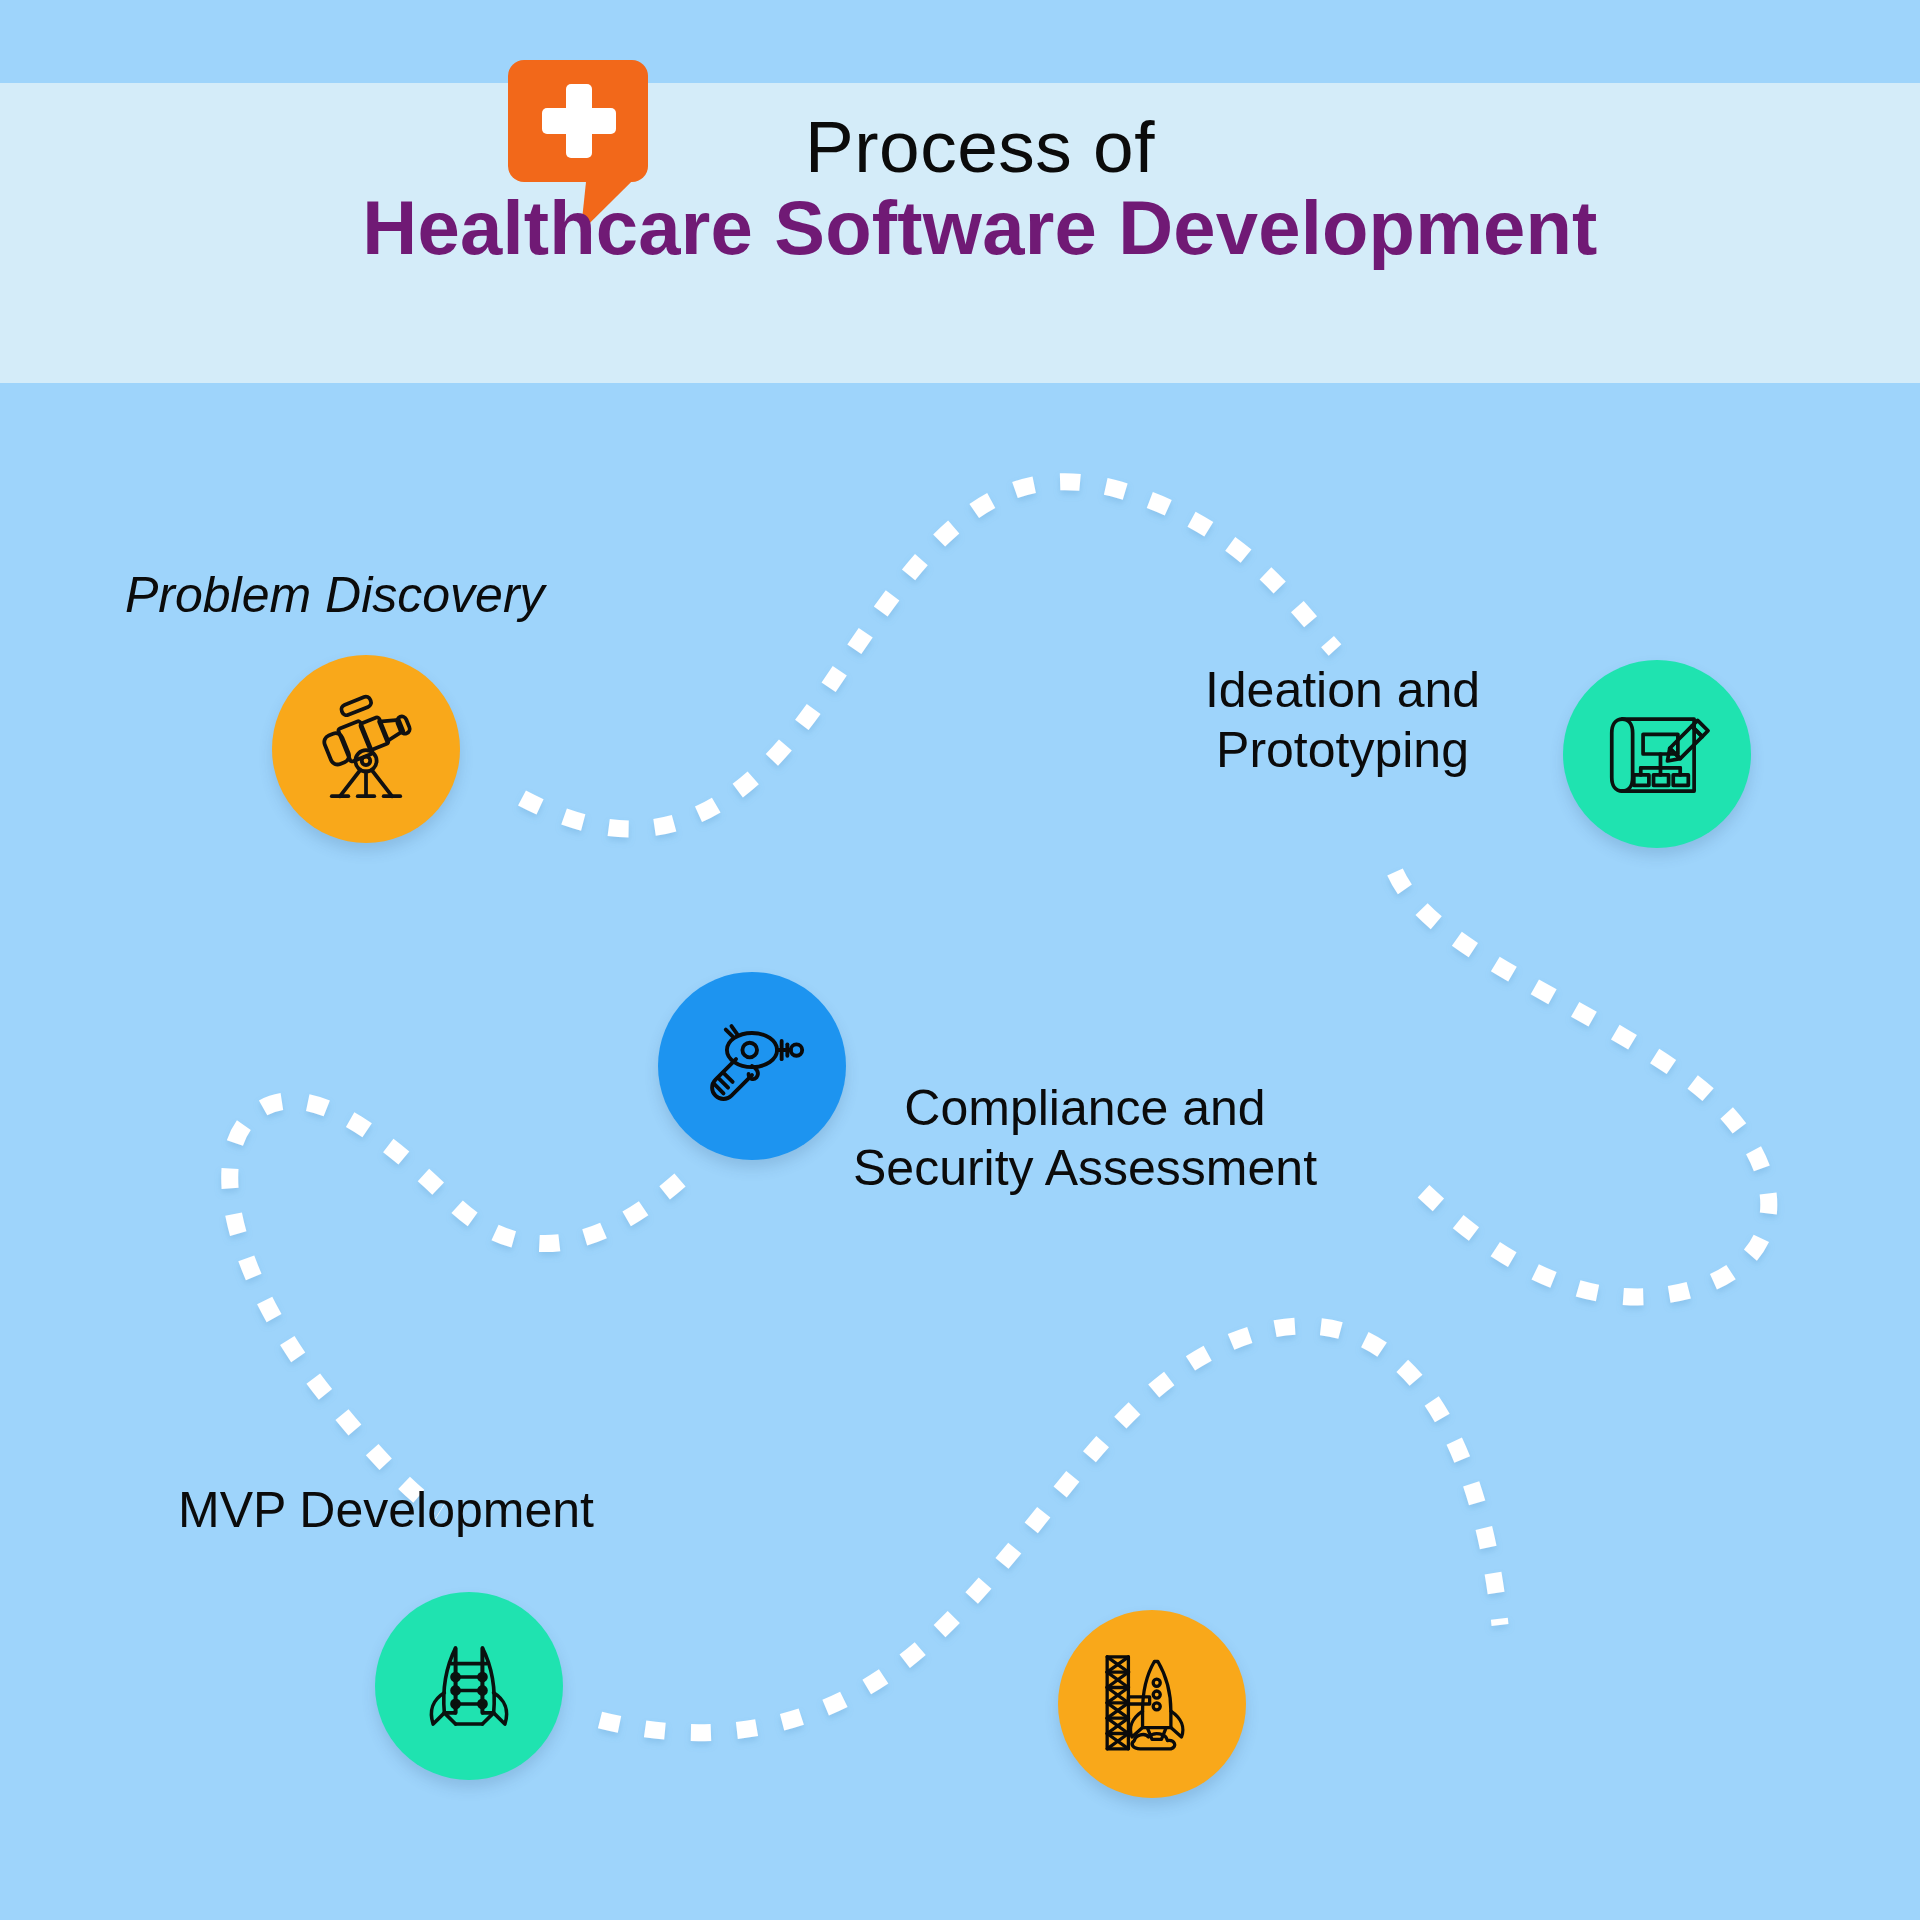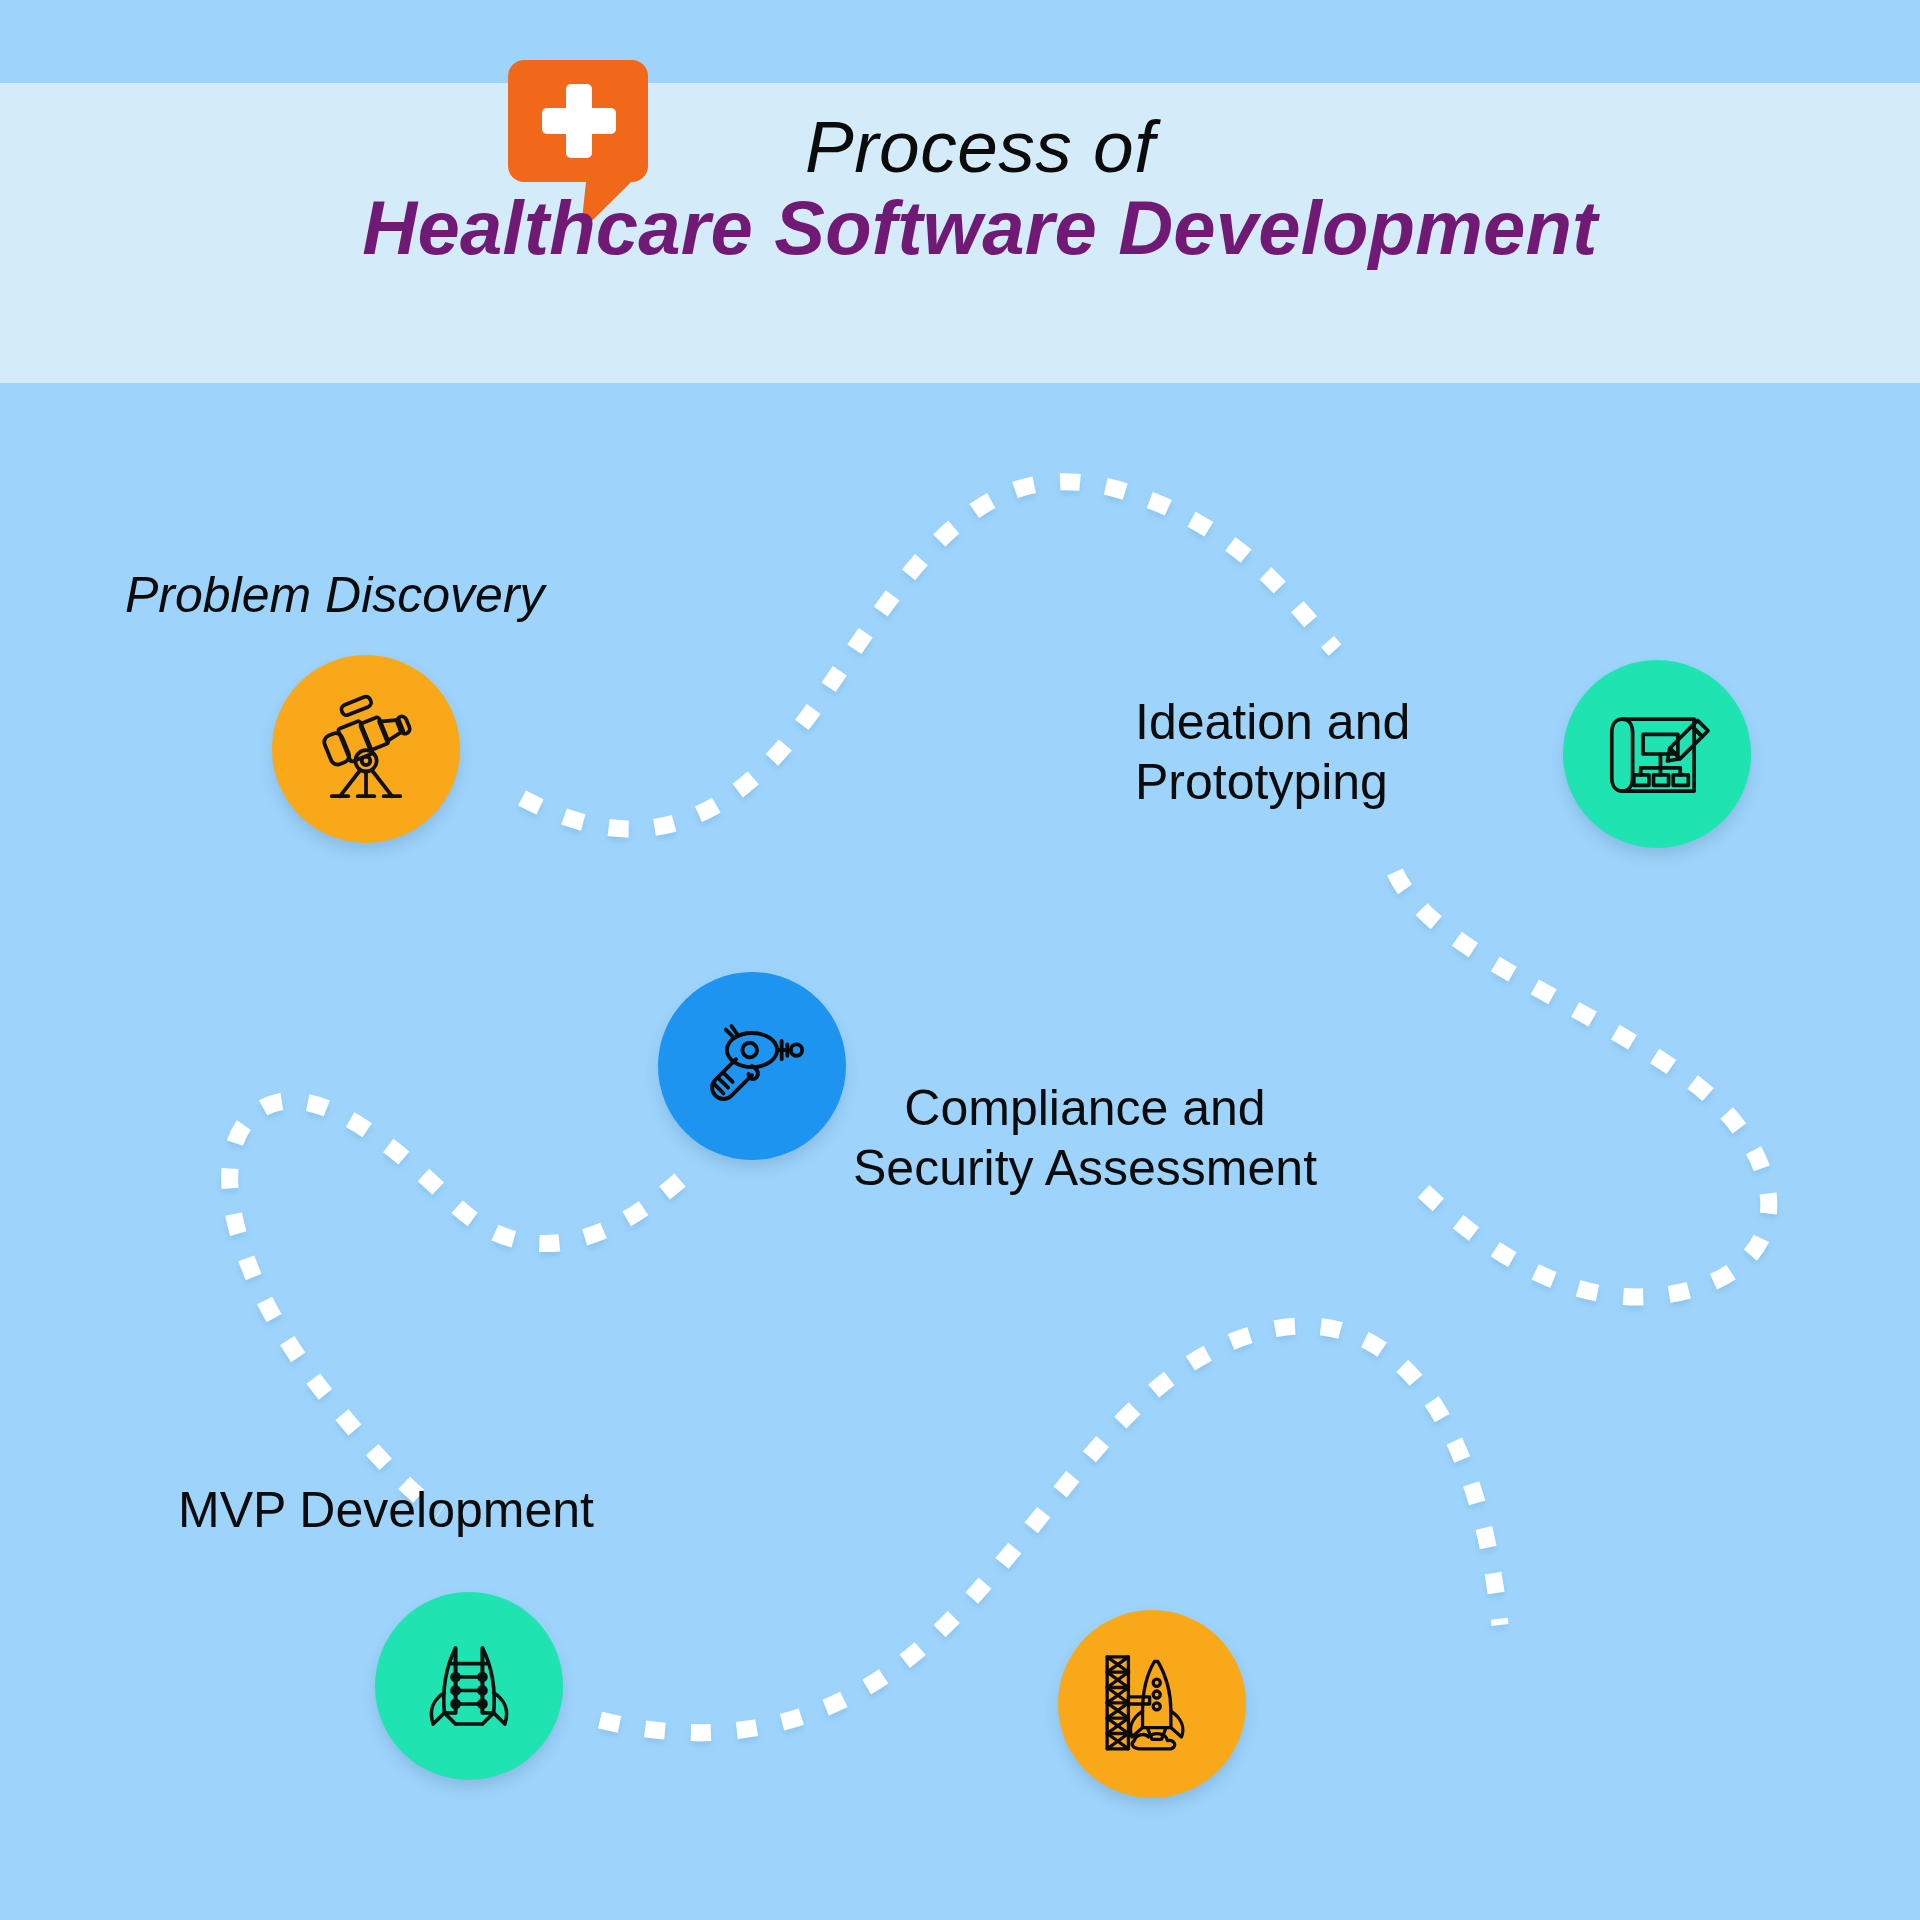--- a/index.html
+++ b/index.html
@@ -29,21 +29,20 @@
     height: 300px;
     background: #d4ecf9;
   }
 
   .header-inner {
     position: absolute;
     left: 0;
     top: 0;
     width: 1920px;
     height: 383px;
-    font-style: italic;
   }
 
   .logo-bubble {
     position: absolute;
     left: 508px;
     top: 60px;
     width: 148px;
     height: 130px;
   }
   .logo-bubble .bubble-body {
@@ -138,21 +137,21 @@
     color: #0b0b0b;
     line-height: 1.20;
     white-space: pre-line;
   }
 
   
   #circle-problem   { left: 272px;  top: 655px; }
   #label-problem    { left: 125px;  top: 565px; text-align: left; font-style: italic; }
 
   #circle-ideation  { left: 1563px; top: 660px; }
-  #label-ideation   { left: 1135px; top: 692px; width: 415px; text-align: left; }
+  #label-ideation   { left: 1135px; top: 660px; width: 415px; text-align: center; }
 
   #circle-compliance{ left: 658px;  top: 972px; }
   #label-compliance { left: 800px;  top: 1078px; width: 570px; text-align: center; }
 
   #circle-mvp       { left: 375px;  top: 1592px; }
   #label-mvp        { left: 178px;  top: 1480px; text-align: left; }
 
   #circle-launch    { left: 1058px; top: 1610px; }
   #label-launch     { left: 1268px; top: 1640px; width: 545px; text-align: center; }
 </style>

